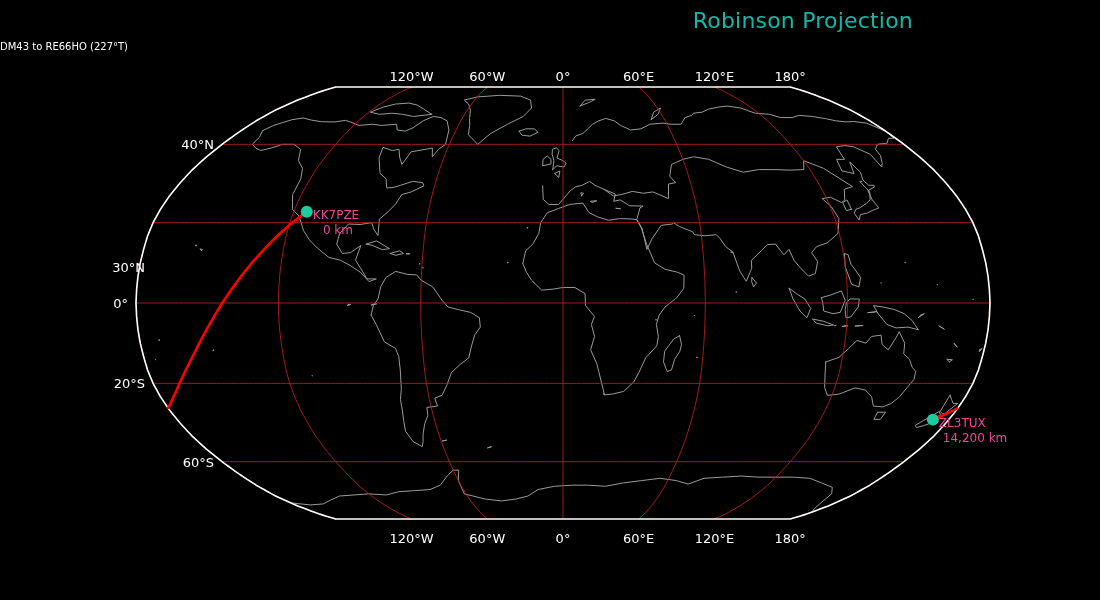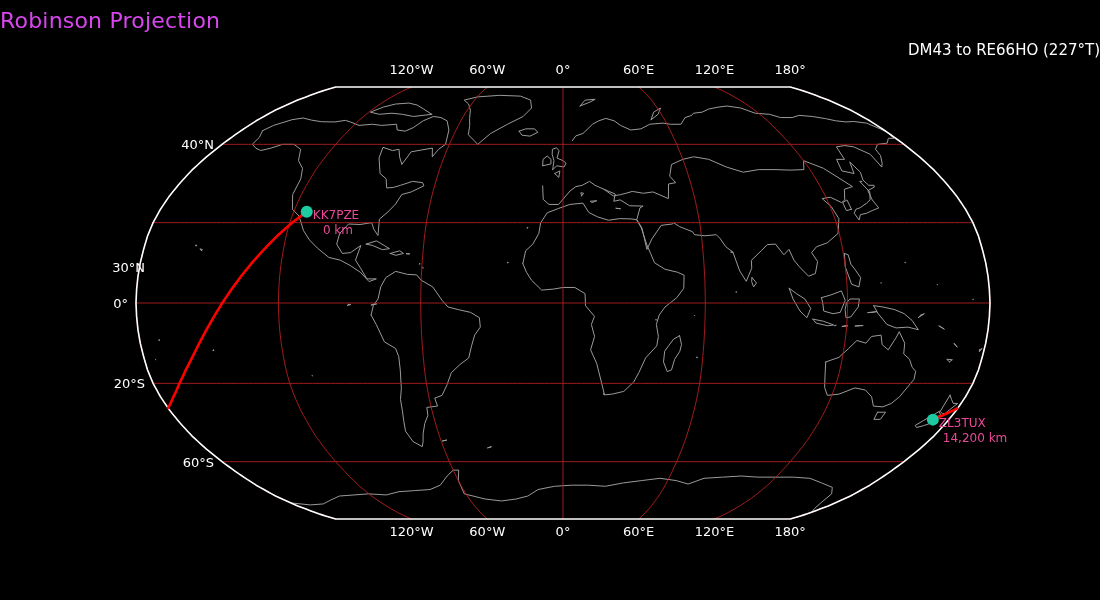--- a/index.html
+++ b/index.html
@@ -13,46 +13,46 @@
     height: 600px;
     background: #000000;
     font-family: "DejaVu Sans", "Liberation Sans", sans-serif;
     overflow: hidden;
   }
   #title {
     position: absolute;
     left: 0;
     top: 8px;
     width: 913px;
-    text-align: left;
-    color: #d946ef;
+    text-align: right;
+    color: #14b8a6;
     font-size: 22px;
     letter-spacing: 0.2px;
   }
   #subtitle {
     position: absolute;
     left: 0;
     top: 41px;
     width: 1100px;
-    text-align: right;
+    text-align: left;
     color: #ffffff;
-    font-size: 15px;
+    font-size: 10px;
   }
   #mapsvg {
     position: absolute;
     left: 0;
     top: 0;
   }
   .tick-label {
     position: absolute;
     color: #ffffff;
     font-size: 13px;
     white-space: nowrap;
   }
-  .tick-lon { transform: translateX(-50%); }
+  .tick-lon { transform: translateX(-50%); margin-top: 7px; }
   .tick-lat { transform: translateY(-50%); text-align: right; }
   .station-label {
     position: absolute;
     color: #ec4899;
     font-size: 12px;
     white-space: nowrap;
     line-height: 15px;
   }
 </style>
 </head>

